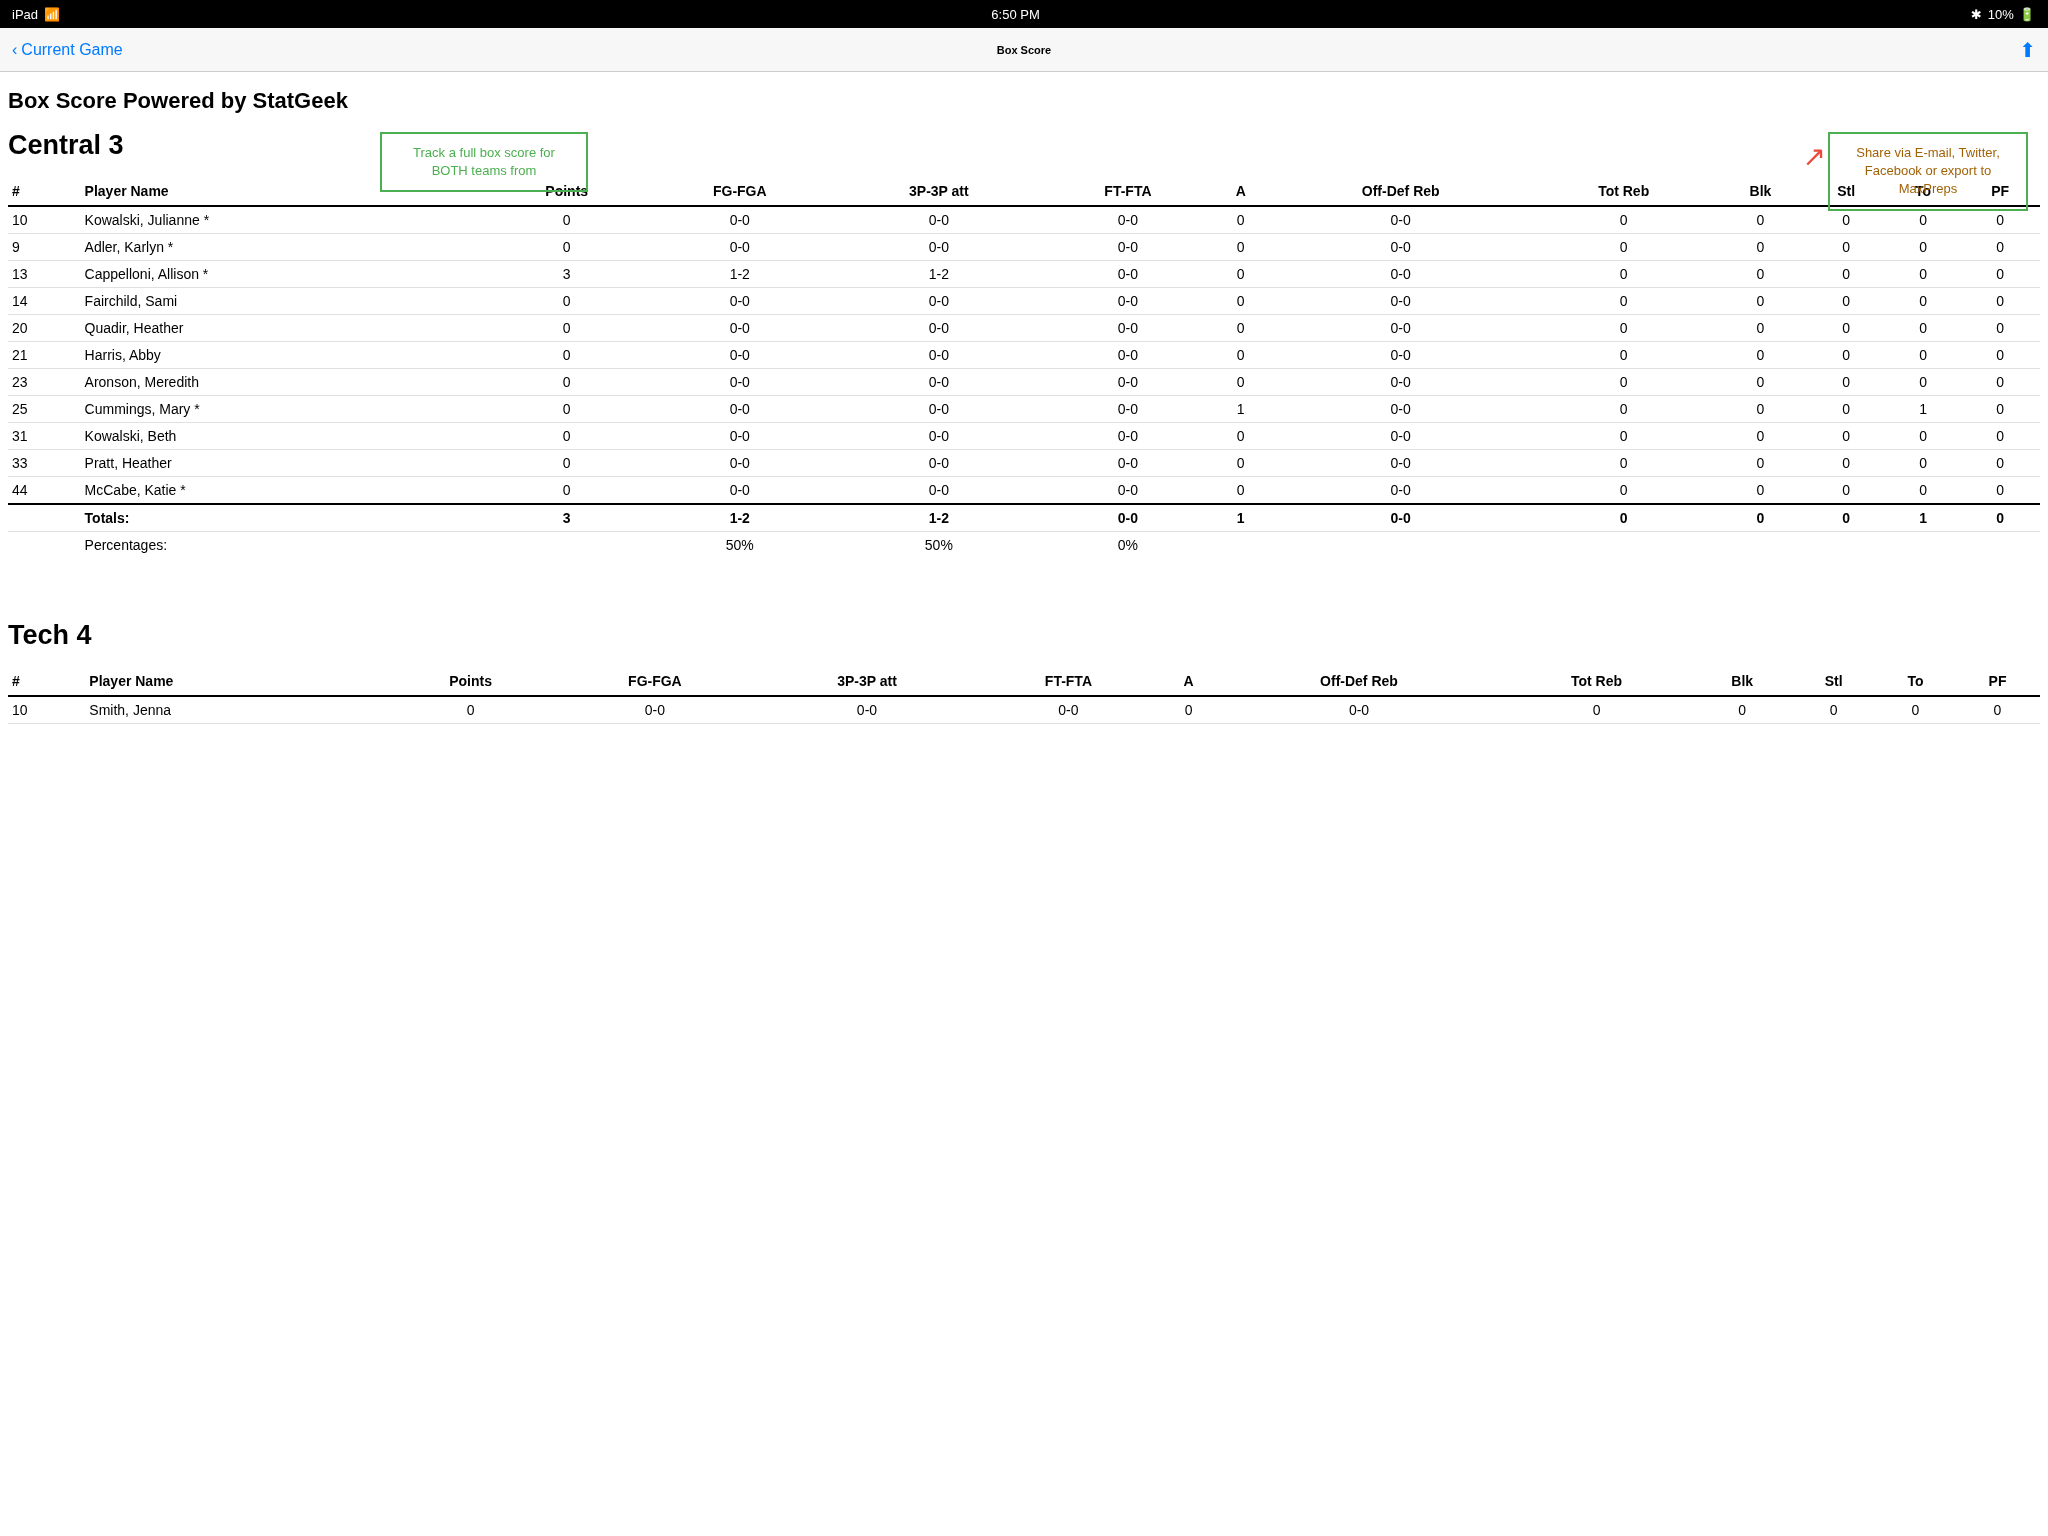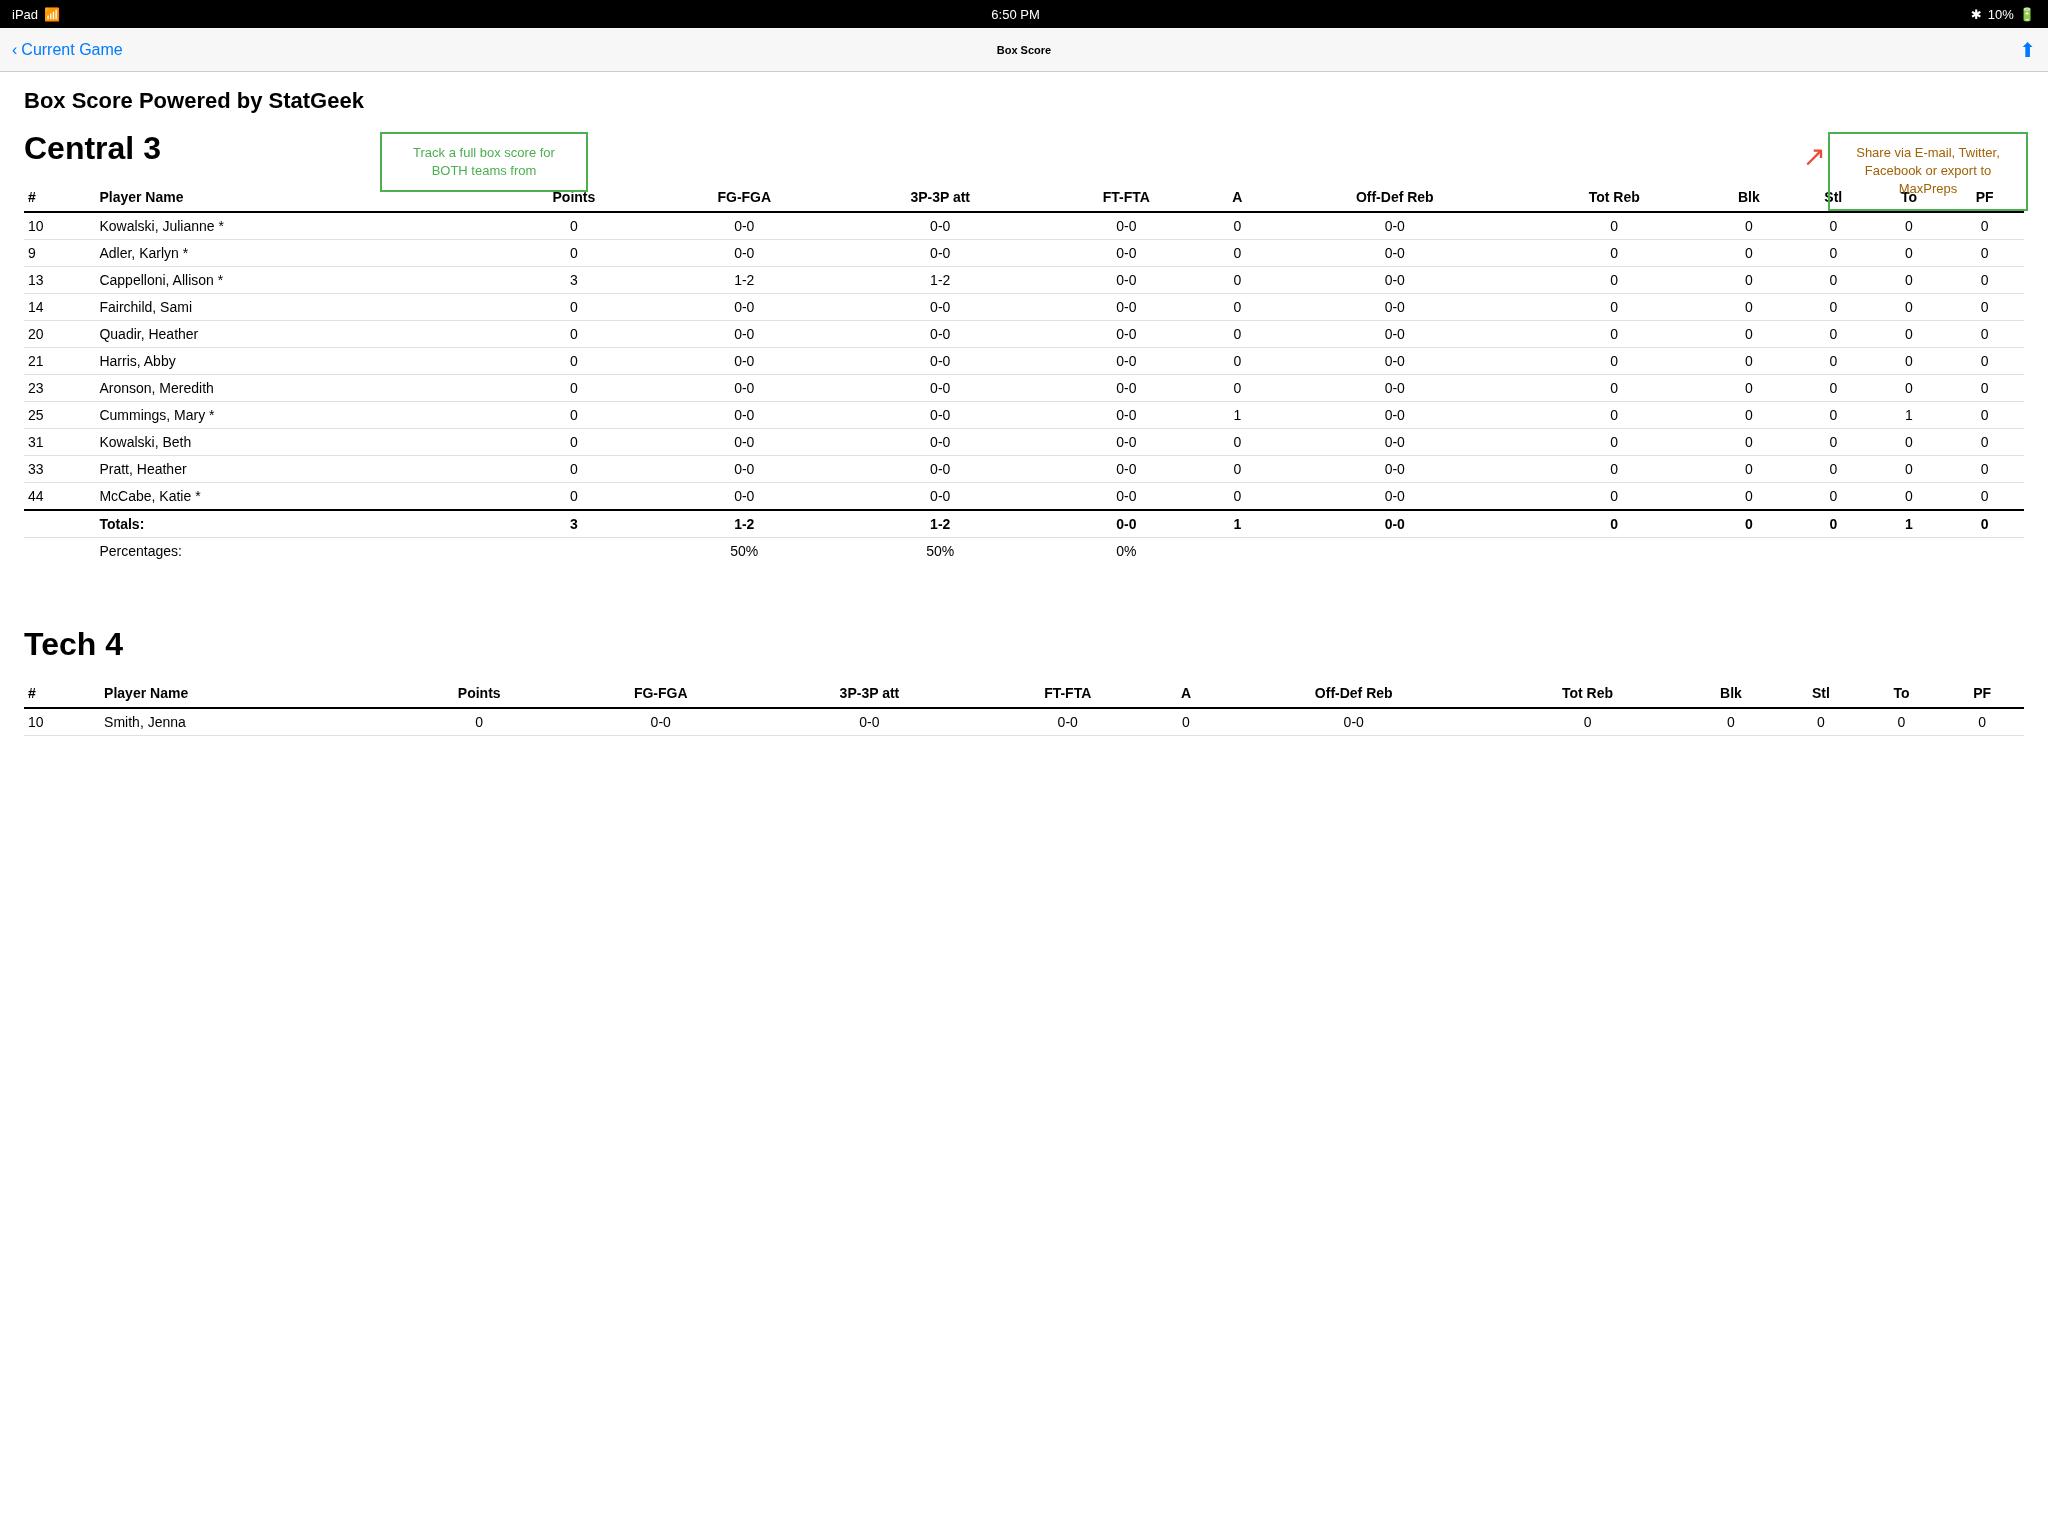--- a/index.html
+++ b/index.html
@@ -52,21 +52,21 @@
     .nav-share {
       position: absolute;
       right: 12px;
       color: #007AFF;
       font-size: 20px;
       cursor: pointer;
     }
 
     
     .main-content {
-      padding: 16px 24px;
+      padding: 16px 8px;
       position: relative;
     }
 
     .page-title {
       font-size: 22px;
       font-weight: 700;
       margin-bottom: 16px;
     }
 
     
@@ -100,21 +100,21 @@
     
     .share-arrow {
       position: absolute;
       top: 68px;
       right: 222px;
       color: #e74c3c;
       font-size: 28px;
     }
 
     .team-title {
-      font-size: 32px;
+      font-size: 27px;
       font-weight: 700;
       margin: 12px 0 16px 0;
     }
 
     
     .score-table {
       width: 100%;
       border-collapse: collapse;
       margin-bottom: 10px;
     }

